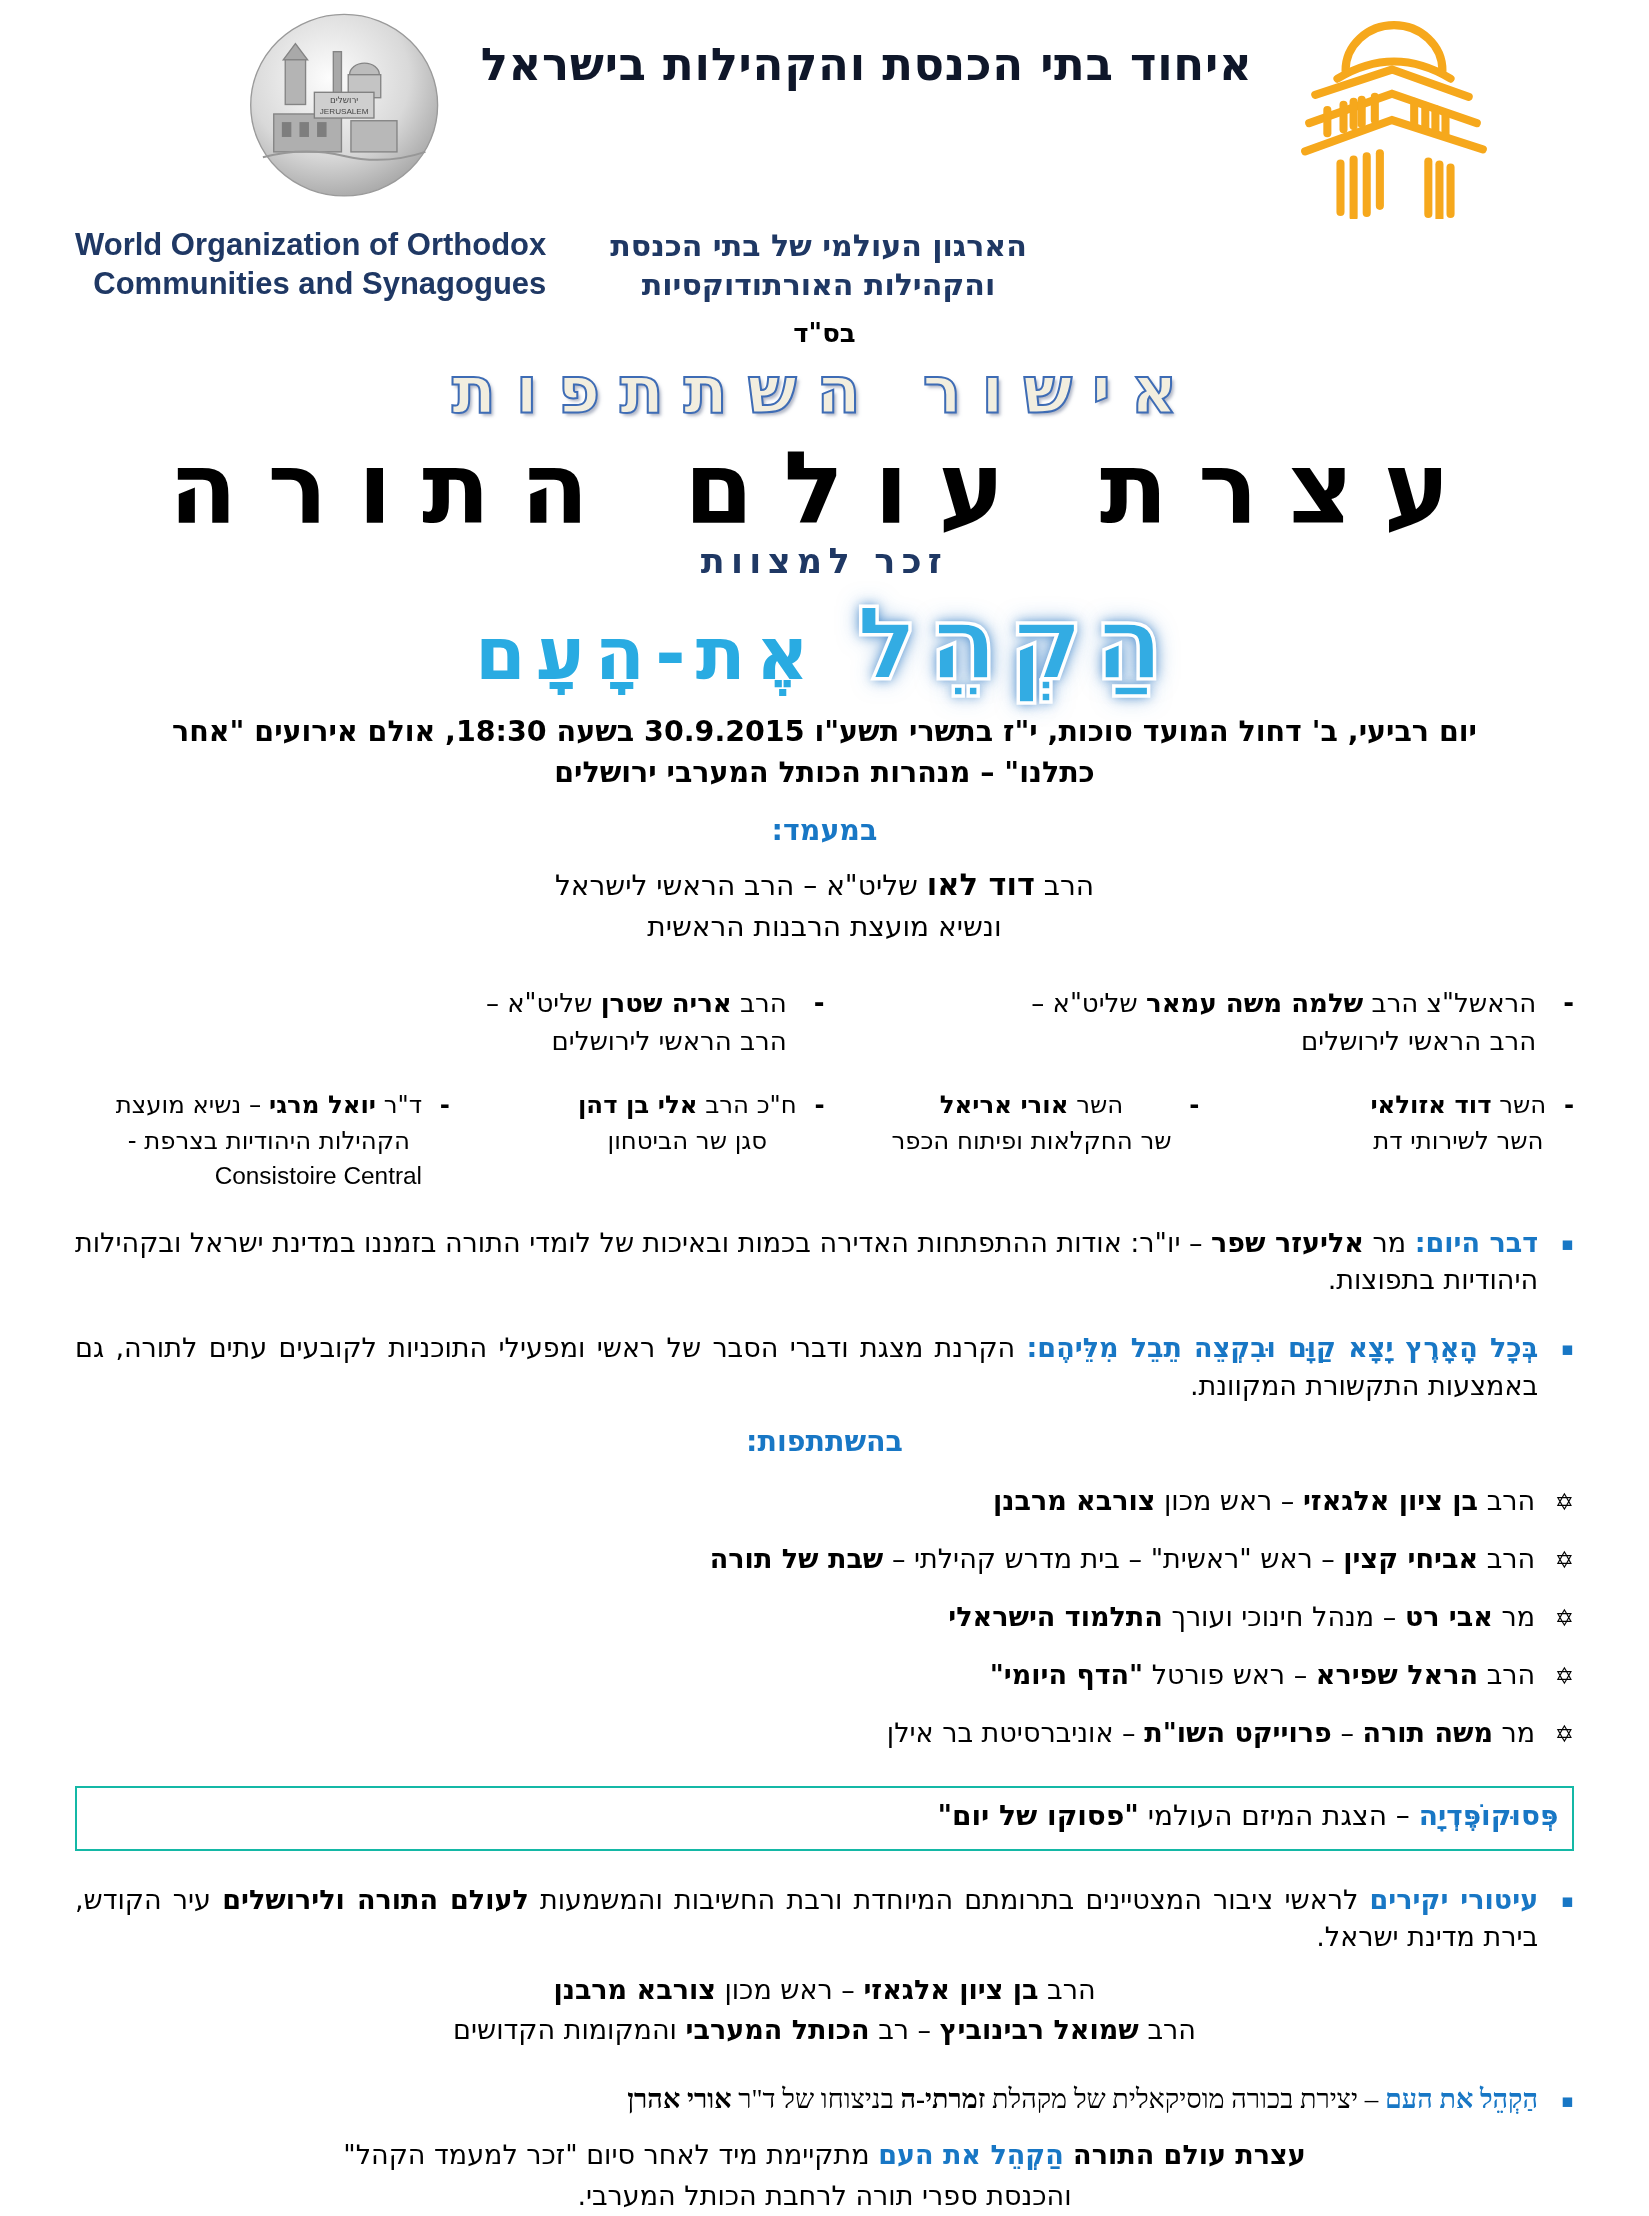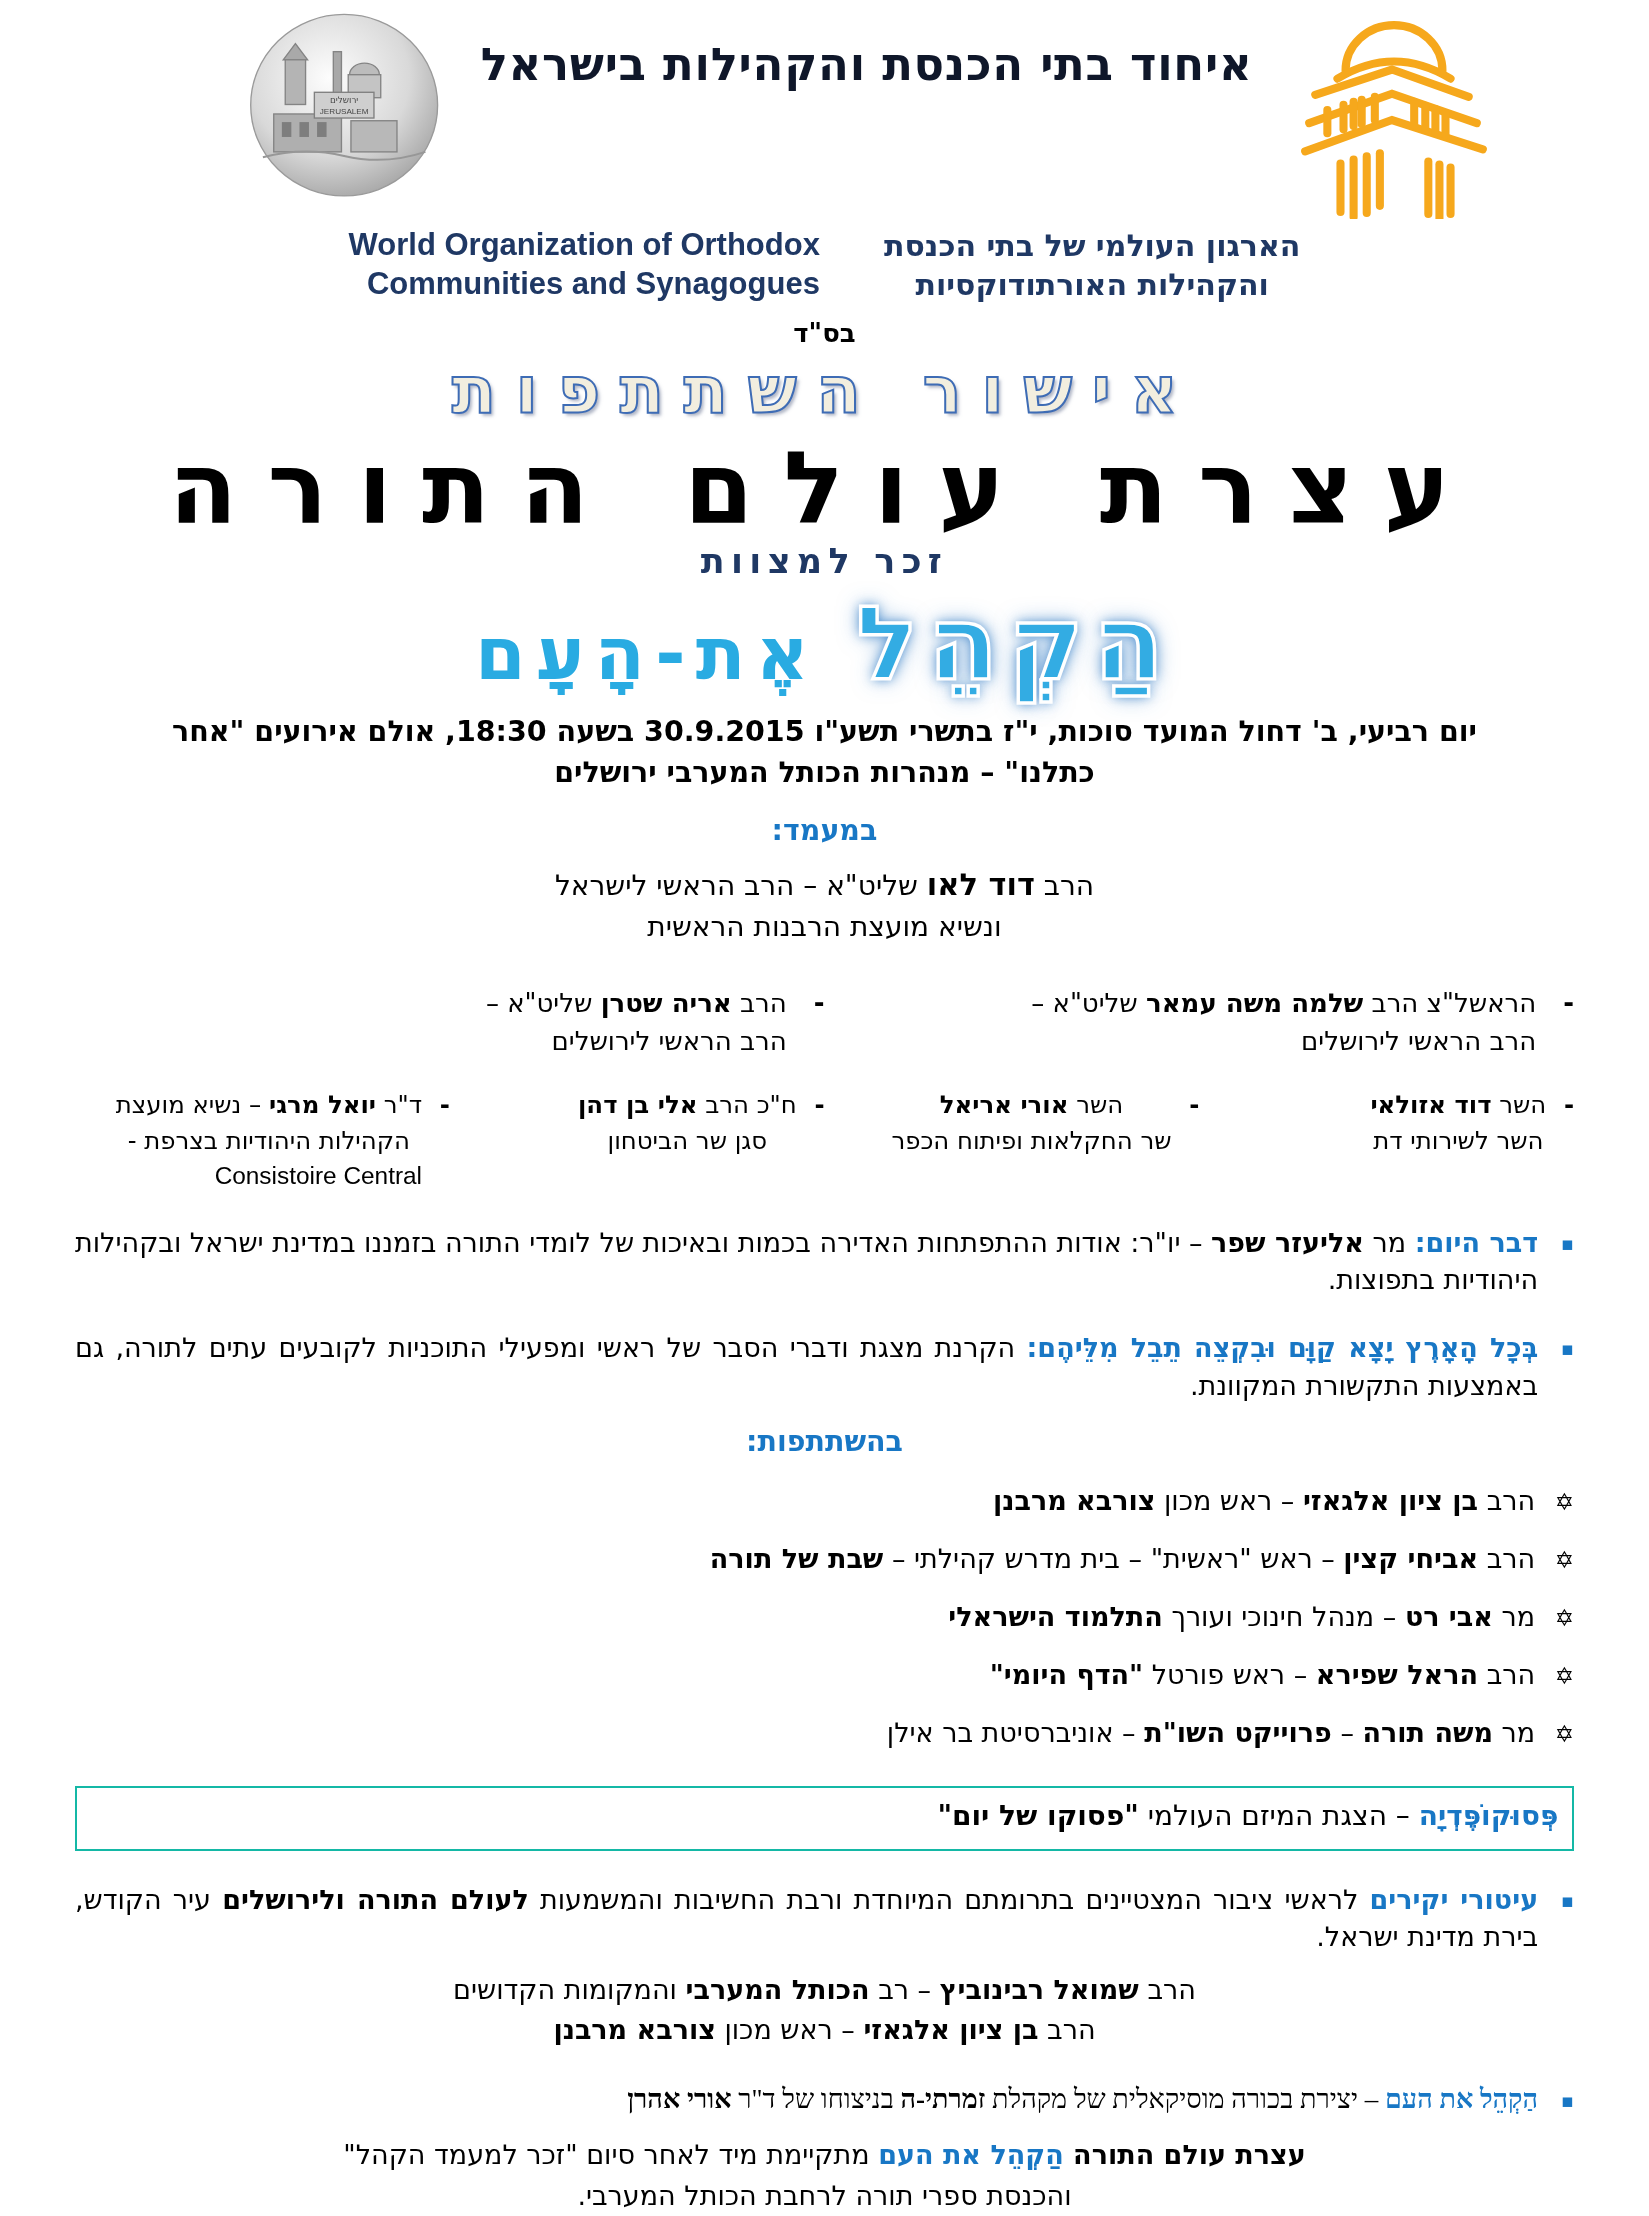--- a/index.html
+++ b/index.html
@@ -13,21 +13,21 @@
 
   
   .hdr { direction: ltr; display: flex; align-items: flex-start; }
   .medallion { flex: none; margin-left: 173px; width: 193px; height: 187px; }
   .hdr-center { flex: 1; text-align: center; padding-top: 26px; }
   .hdr-title-he { font-size: 45px; font-weight: 700; color: #0f172a; letter-spacing: 0.7px; }
   .hdr-title-en { font-family: "Liberation Sans", sans-serif; font-size: 39px; font-weight: 700;
                   color: #1F3864; margin-top: 5.4px; }
   .gold-logo { flex: none; width: 204px; height: 207px; margin-right: 78px; }
 
-  .hdr2 { direction: ltr; display: flex; justify-content: center; gap: 64px; margin-top: 6.8px; }
+  .hdr2 { direction: ltr; display: flex; gap: 64px; margin-top: 6.8px; }
   .hdr2-en { font-family: "Liberation Sans", sans-serif; font-size: 31px; font-weight: 700;
              color: #1F3864; text-align: right; line-height: 1.25; }
   .hdr2-he { font-size: 30px; font-weight: 700; color: #1F3864; text-align: center; line-height: 1.3; }
 
   .bsd { margin-top: 13.6px; text-align: center; font-size: 26px; font-weight: 600; }
 
   
   .ishur { text-align: center; margin-top: 9.5px; font-size: 65px; font-weight: 700;
            letter-spacing: 0.30em; color: #F2EEDF; line-height: 1.05;
            -webkit-text-stroke: 2px #3E6CB5;
@@ -265,22 +265,22 @@
   </div>
 
   <div class="psuk-box"><span class="b blue">פְּסוּקוֹפֶּדְיָה</span><span> – הצגת המיזם העולמי </span><span class="b">"פסוקו של יום"</span></div>
 
   <div class="bullet">
     <span class="sq">▪</span>
     <div class="btxt"><span class="b blue">עיטורי יקירים</span><span> לראשי ציבור המצטיינים בתרומתם המיוחדת ורבת החשיבות והמשמעות </span><span class="b">לעולם התורה ולירושלים</span><span> עיר הקודש, בירת מדינת ישראל.</span></div>
   </div>
 
   <div class="kotel-rabbis">
+    <div><span>הרב </span><span class="b">בן ציון אלגאזי</span><span> – ראש מכון </span><span class="b">צורבא מרבנן</span></div>
     <div><span>הרב </span><span class="b">שמואל רבינוביץ</span><span> – רב </span><span class="b">הכותל המערבי</span><span> והמקומות הקדושים</span></div>
-    <div><span>הרב </span><span class="b">בן ציון אלגאזי</span><span> – ראש מכון </span><span class="b">צורבא מרבנן</span></div>
   </div>
 
   <div class="bullet">
     <span class="sq">▪</span>
     <div class="btxt" style="text-align:right;font-family:Liberation Serif, serif;"><span class="b blue">הַקְהֵל את העם</span><span> – יצירת בכורה מוסיקאלית של מקהלת </span><span class="b">זמרתי-ה</span><span> בניצוחו של ד"ר </span><span class="b">אורי אהרן</span></div>
   </div>
 
   <div class="final">
     <div><span class="b">עצרת עולם התורה </span><span class="b blue">הַקְהֵל את העם</span><span> מתקיימת מיד לאחר סיום "זכר למעמד הקהל"</span></div>
     <div>והכנסת ספרי תורה לרחבת הכותל המערבי.</div>

